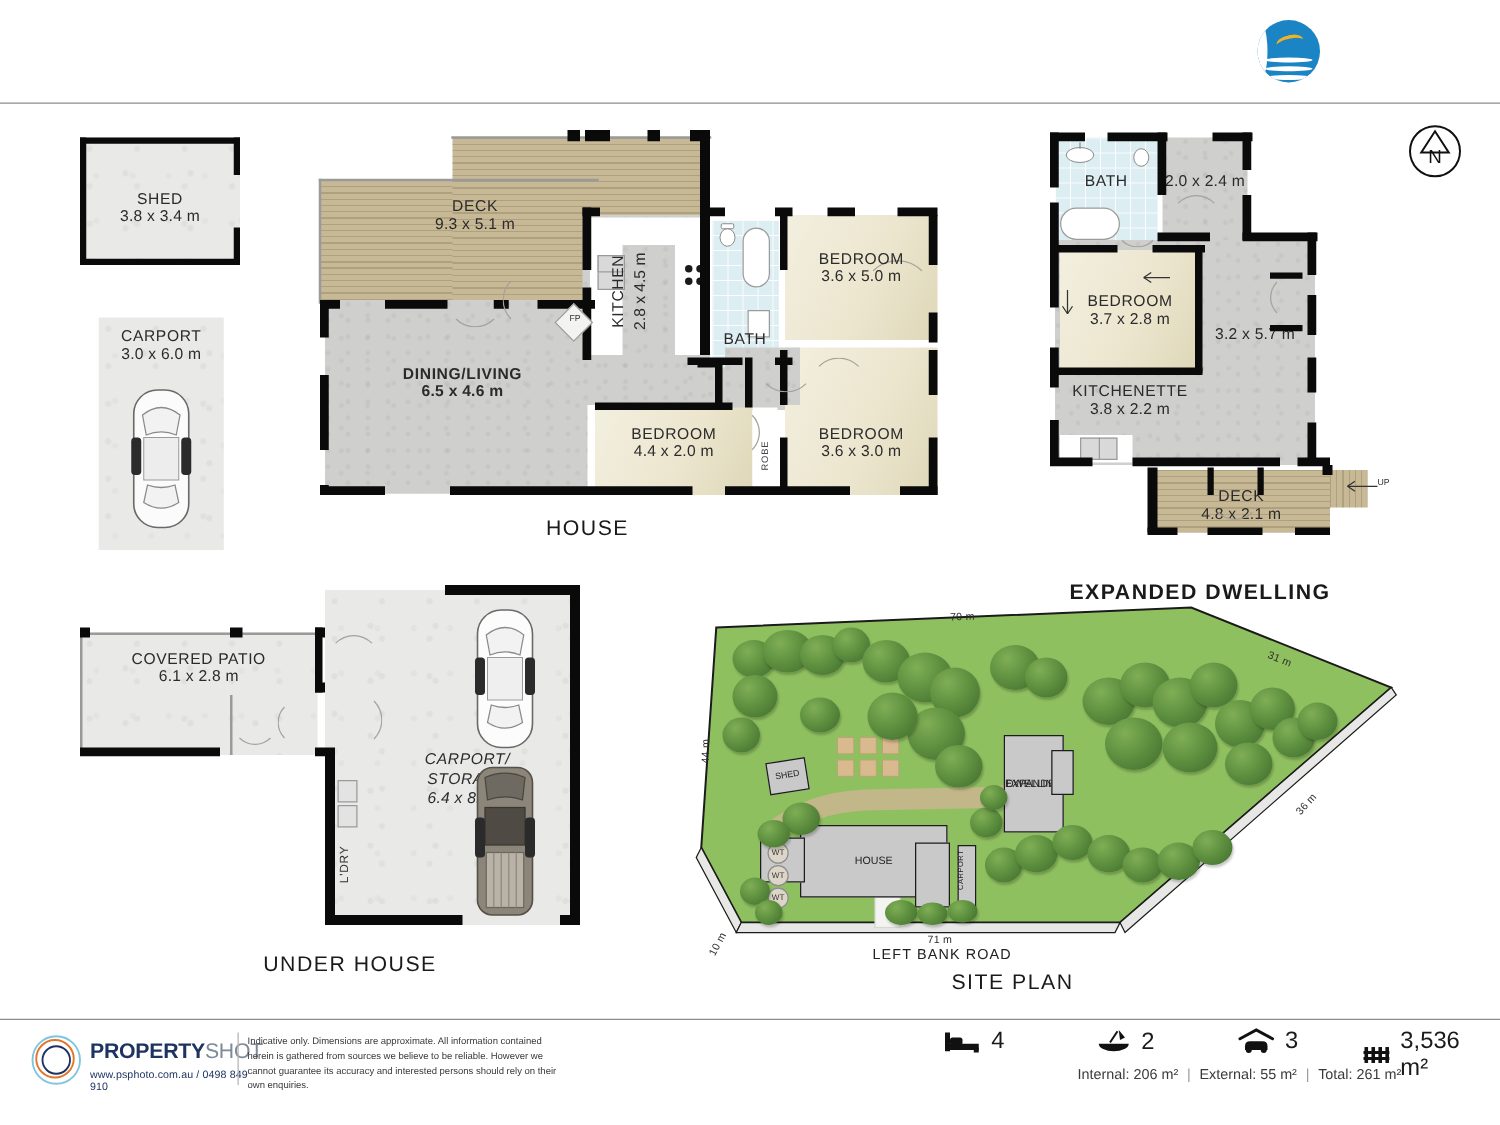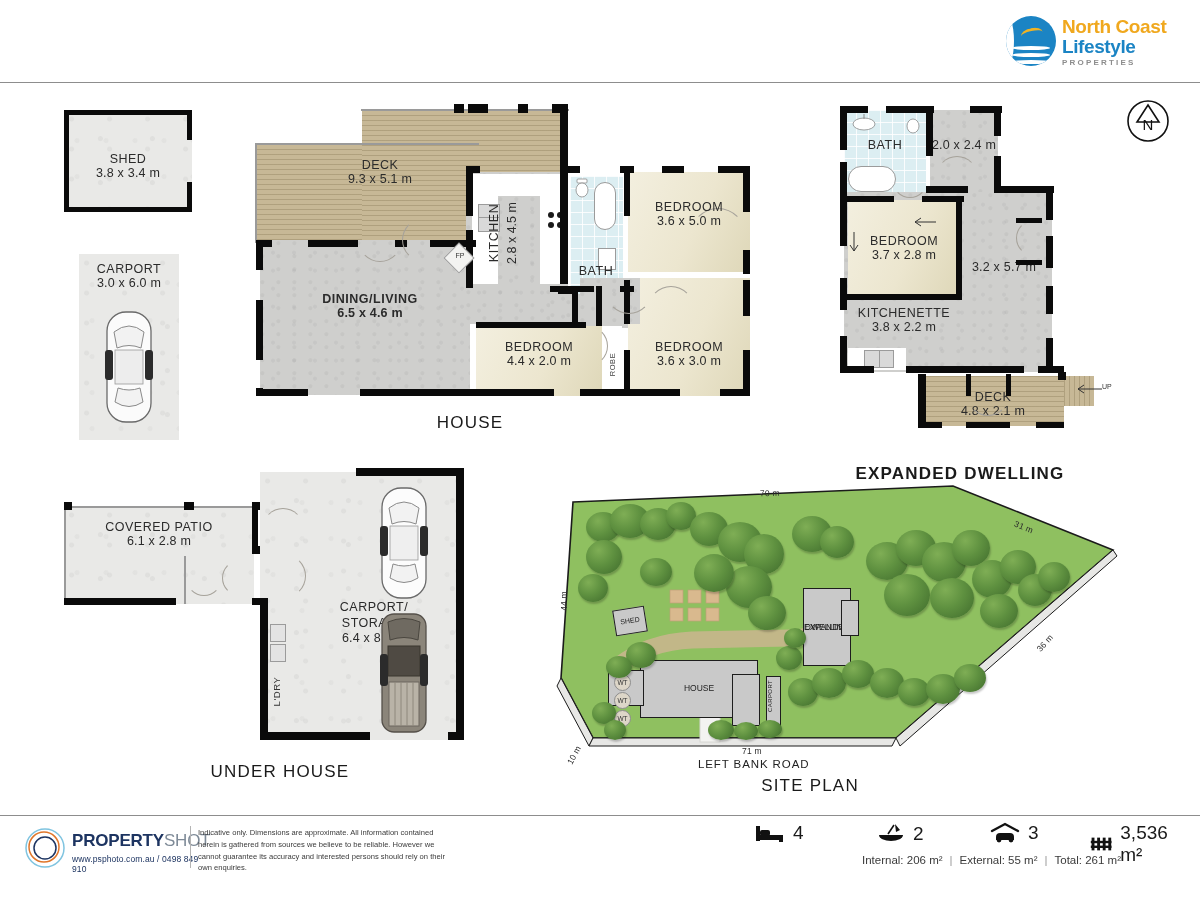--- a/index.html
+++ b/index.html
@@ -111,25 +111,20 @@
 
 <div id="header">
 
   <div id="logo">
     <div id="logo-mark">
       <div class="bird"></div>
       <div class="wave w1"></div>
       <div class="wave w2"></div>
       <div class="wave w3"></div>
       <div class="cutout"></div>
-    </div>
-    <div id="logo-text">
-      <div class="logo-l1">North Coast</div>
-      <div class="logo-l2">Lifestyle</div>
-      <div class="logo-l3">PROPERTIES</div>
     </div>
   </div>
 </div>
 <div id="header-rule"></div>
 
 <div id="compass">
   <svg width="46" height="46" viewBox="0 0 46 46">
     <circle cx="23" cy="23" r="20" fill="#fff" stroke="#111" stroke-width="1.6"></circle>
     <path d="M23 7 L34 24 L12 24 Z" fill="#fff" stroke="#111" stroke-width="1.6"></path>
     <text x="23" y="32" font-family="Liberation Sans, sans-serif" font-size="15" text-anchor="middle" fill="#111">N</text>
@@ -408,21 +403,21 @@
   </div>
 
   <div class="f-concrete" style="position:absolute;left:204px;top:12px;width:204px;height:268px;"></div>
   <div class="wall" style="left:300px;top:8px;width:108px;height:8px;"></div>
   <div class="wall" style="left:400px;top:8px;width:8px;height:272px;"></div>
   <div class="wall" style="left:204px;top:144px;width:8px;height:136px;"></div>
   <div class="wall" style="left:204px;top:272px;width:110px;height:8px;"></div>
   <div class="wall" style="left:392px;top:272px;width:16px;height:8px;"></div>
   <div class="wall" style="left:196px;top:138px;width:16px;height:7px;"></div>
 
-  <div class="rm" style="left:248px;top:140px;width:140px;line-height:1.25;">
+  <div class="rm" style="left:248px;top:140px;width:140px;line-height:1.25;font-style:italic;">
     <div class="n">CARPORT/</div>
     <div class="n">STORAGE</div>
     <div class="d">6.4 x 8.5 m</div>
   </div>
 
   <div class="fix" style="left:214px;top:164px;width:16px;height:18px;background:#e3e3e3;"></div>
   <div class="fix" style="left:214px;top:184px;width:16px;height:18px;background:#e3e3e3;"></div>
   <div style="position:absolute;left:212px;top:204px;width:16px;height:60px;">
     <div style="position:absolute;left:-22px;top:22px;width:60px;transform:rotate(-90deg);text-align:center;font-size:9.5px;letter-spacing:.6px;color:#333;">L'DRY</div>
   </div>

